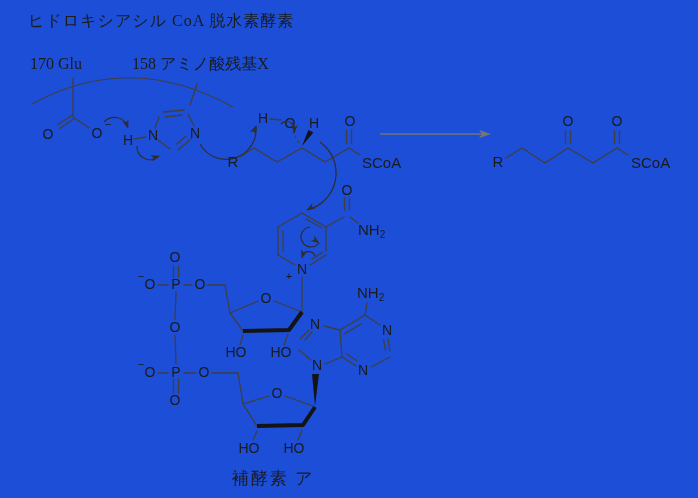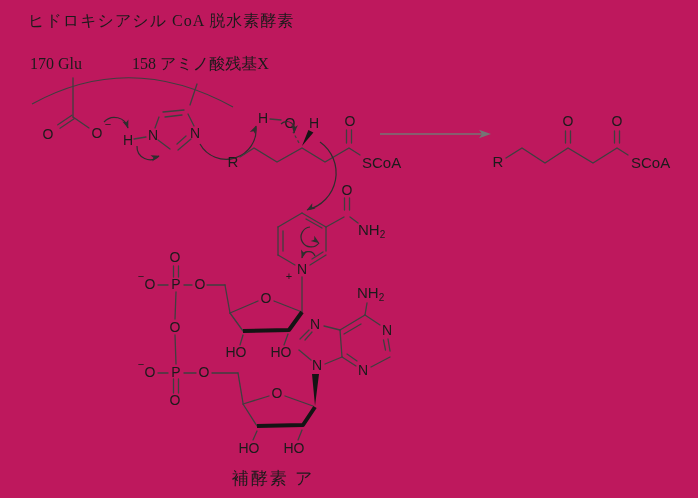--- a/index.html
+++ b/index.html
@@ -1,17 +1,17 @@
 <!DOCTYPE html>
 <html style="--ink: #1b1b1b; --bond: #3f3f3f; --rxn: #757575;"><head>
 <meta charset="utf-8">
 <style>
   :root{ --ink:#1b1b1b; --bond:#3f3f3f; --rxn:#757575; }
   html,body{margin:0;padding:0;background:#ffffff;}
-  .stage{position:relative;width:698px;height:498px;background:#be185d;overflow:hidden;}
+  .stage{position:relative;width:698px;height:498px;background:#1d4ed8;overflow:hidden;}
   svg{display:block;}
   .jp{font:16px "Liberation Serif","DejaVu Serif",serif;fill:var(--ink);letter-spacing:1px;}
   .lbl{font:16px "Liberation Serif","DejaVu Serif",serif;fill:var(--ink);}
   .cap{font:17px "Liberation Serif","DejaVu Serif",serif;fill:var(--ink);text-anchor:middle;letter-spacing:2px;}
   .atom{font:14px "Liberation Sans",sans-serif;fill:var(--ink);text-anchor:middle;}
   .atom-l{font:15px "Liberation Sans",sans-serif;fill:var(--ink);text-anchor:start;}
   .chg{font:11px "Liberation Sans",sans-serif;fill:var(--ink);text-anchor:middle;}
   .sub{font-size:10px;}
   .bond{stroke:var(--bond);stroke-width:1.3;fill:none;stroke-linecap:round;}
   .thin{stroke:var(--bond);stroke-width:1.1;fill:none;}

